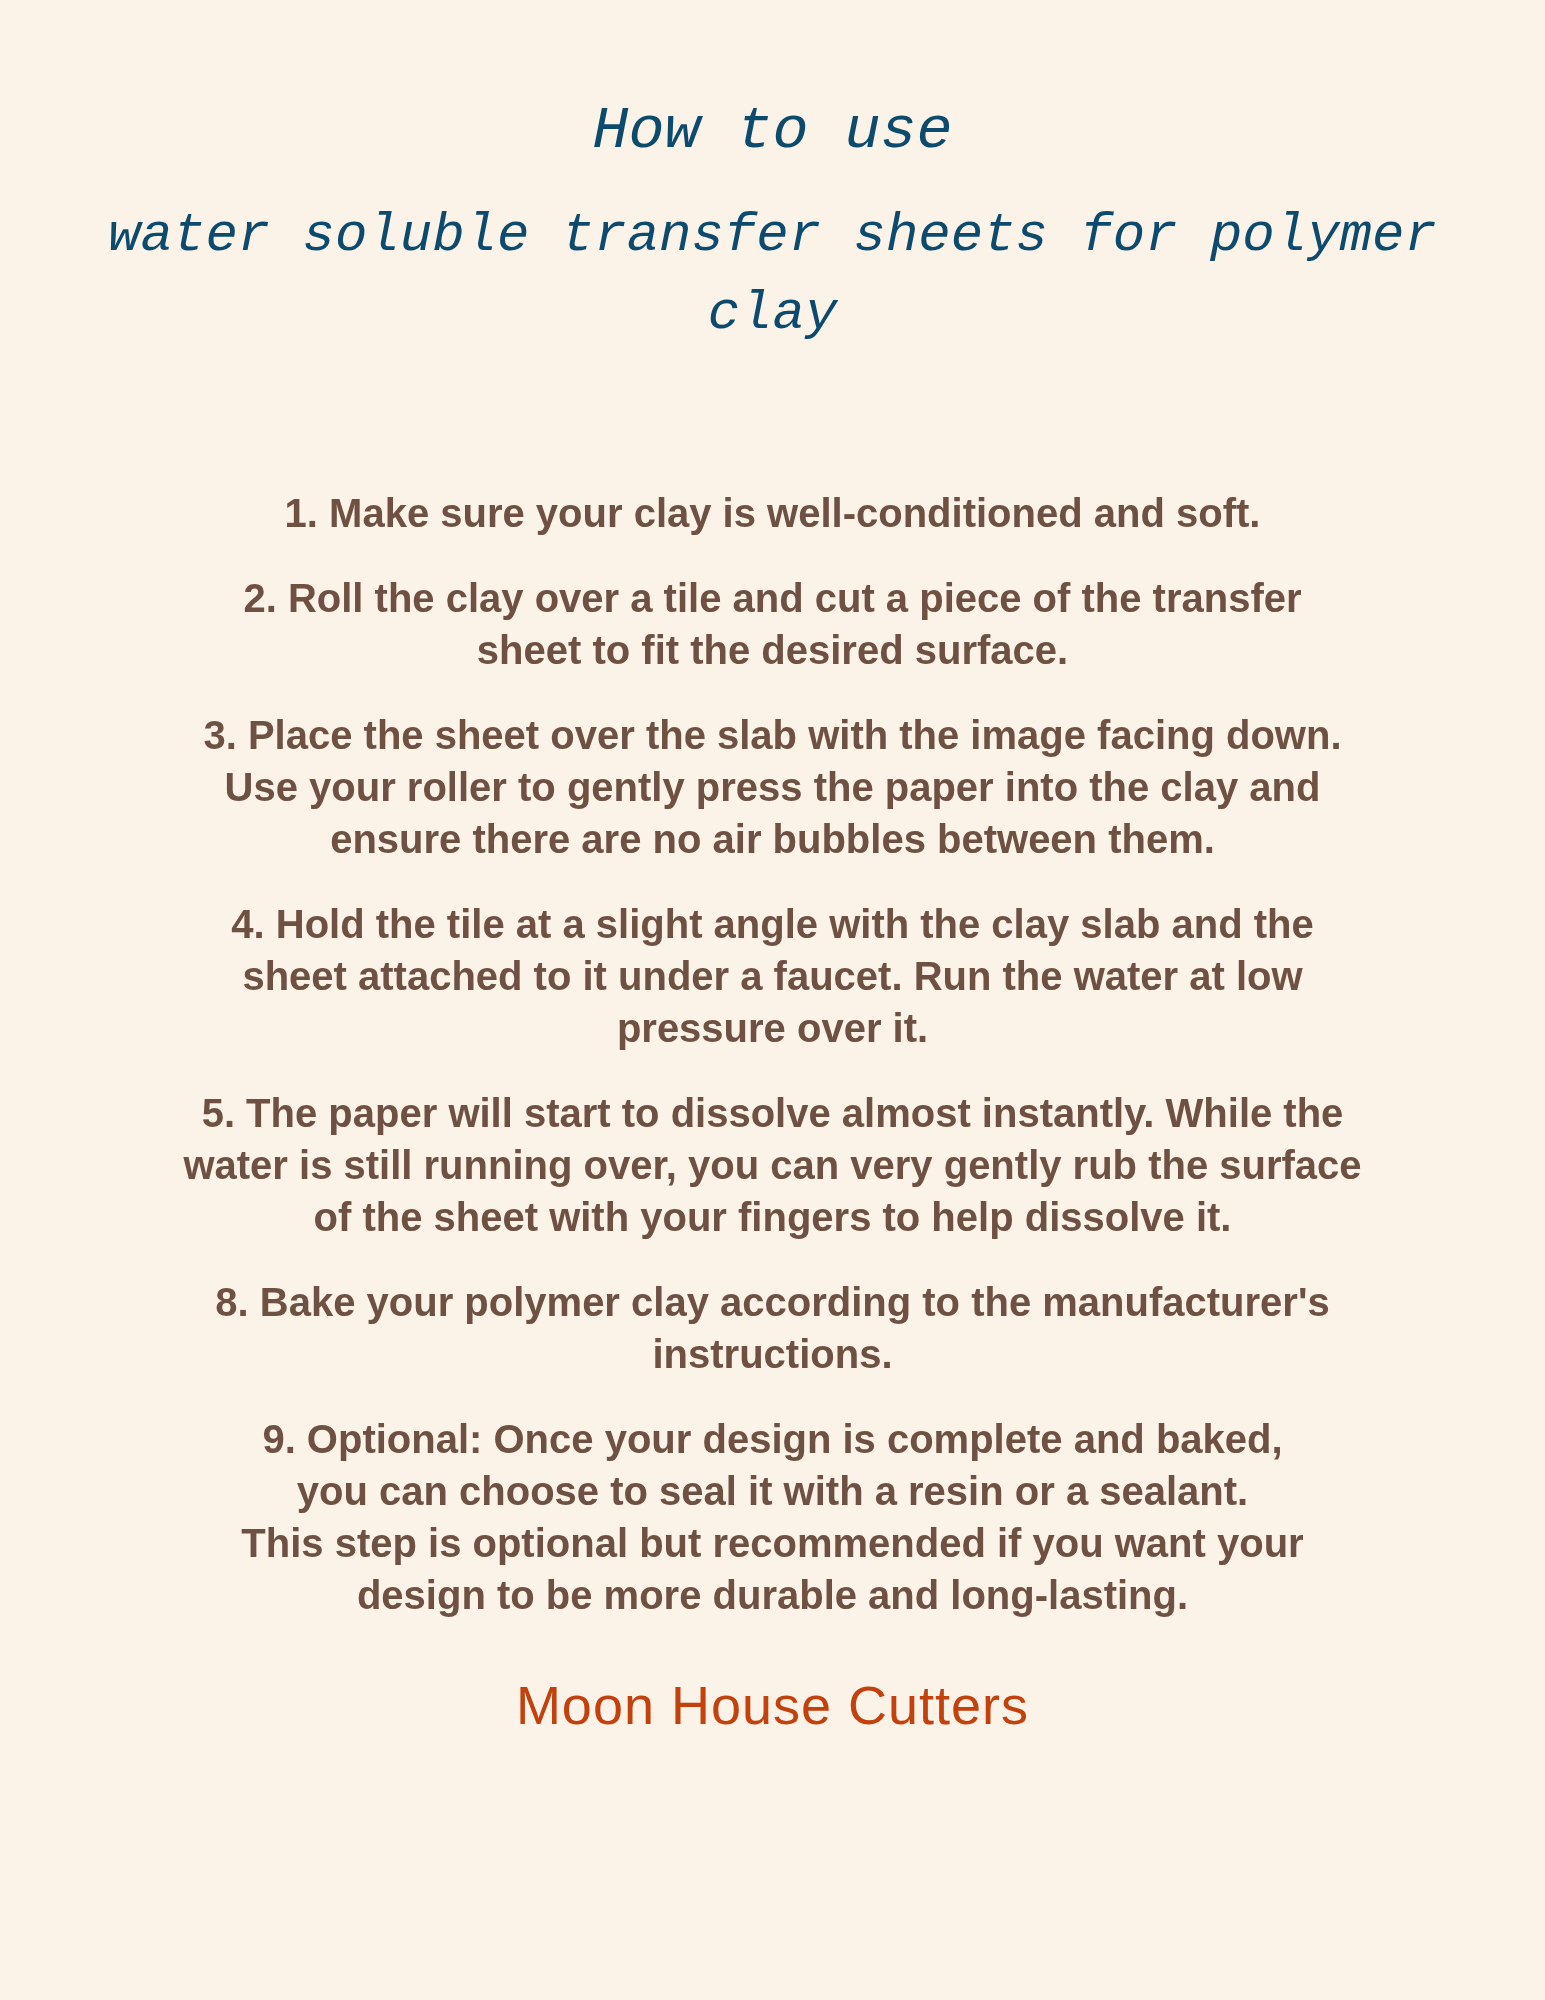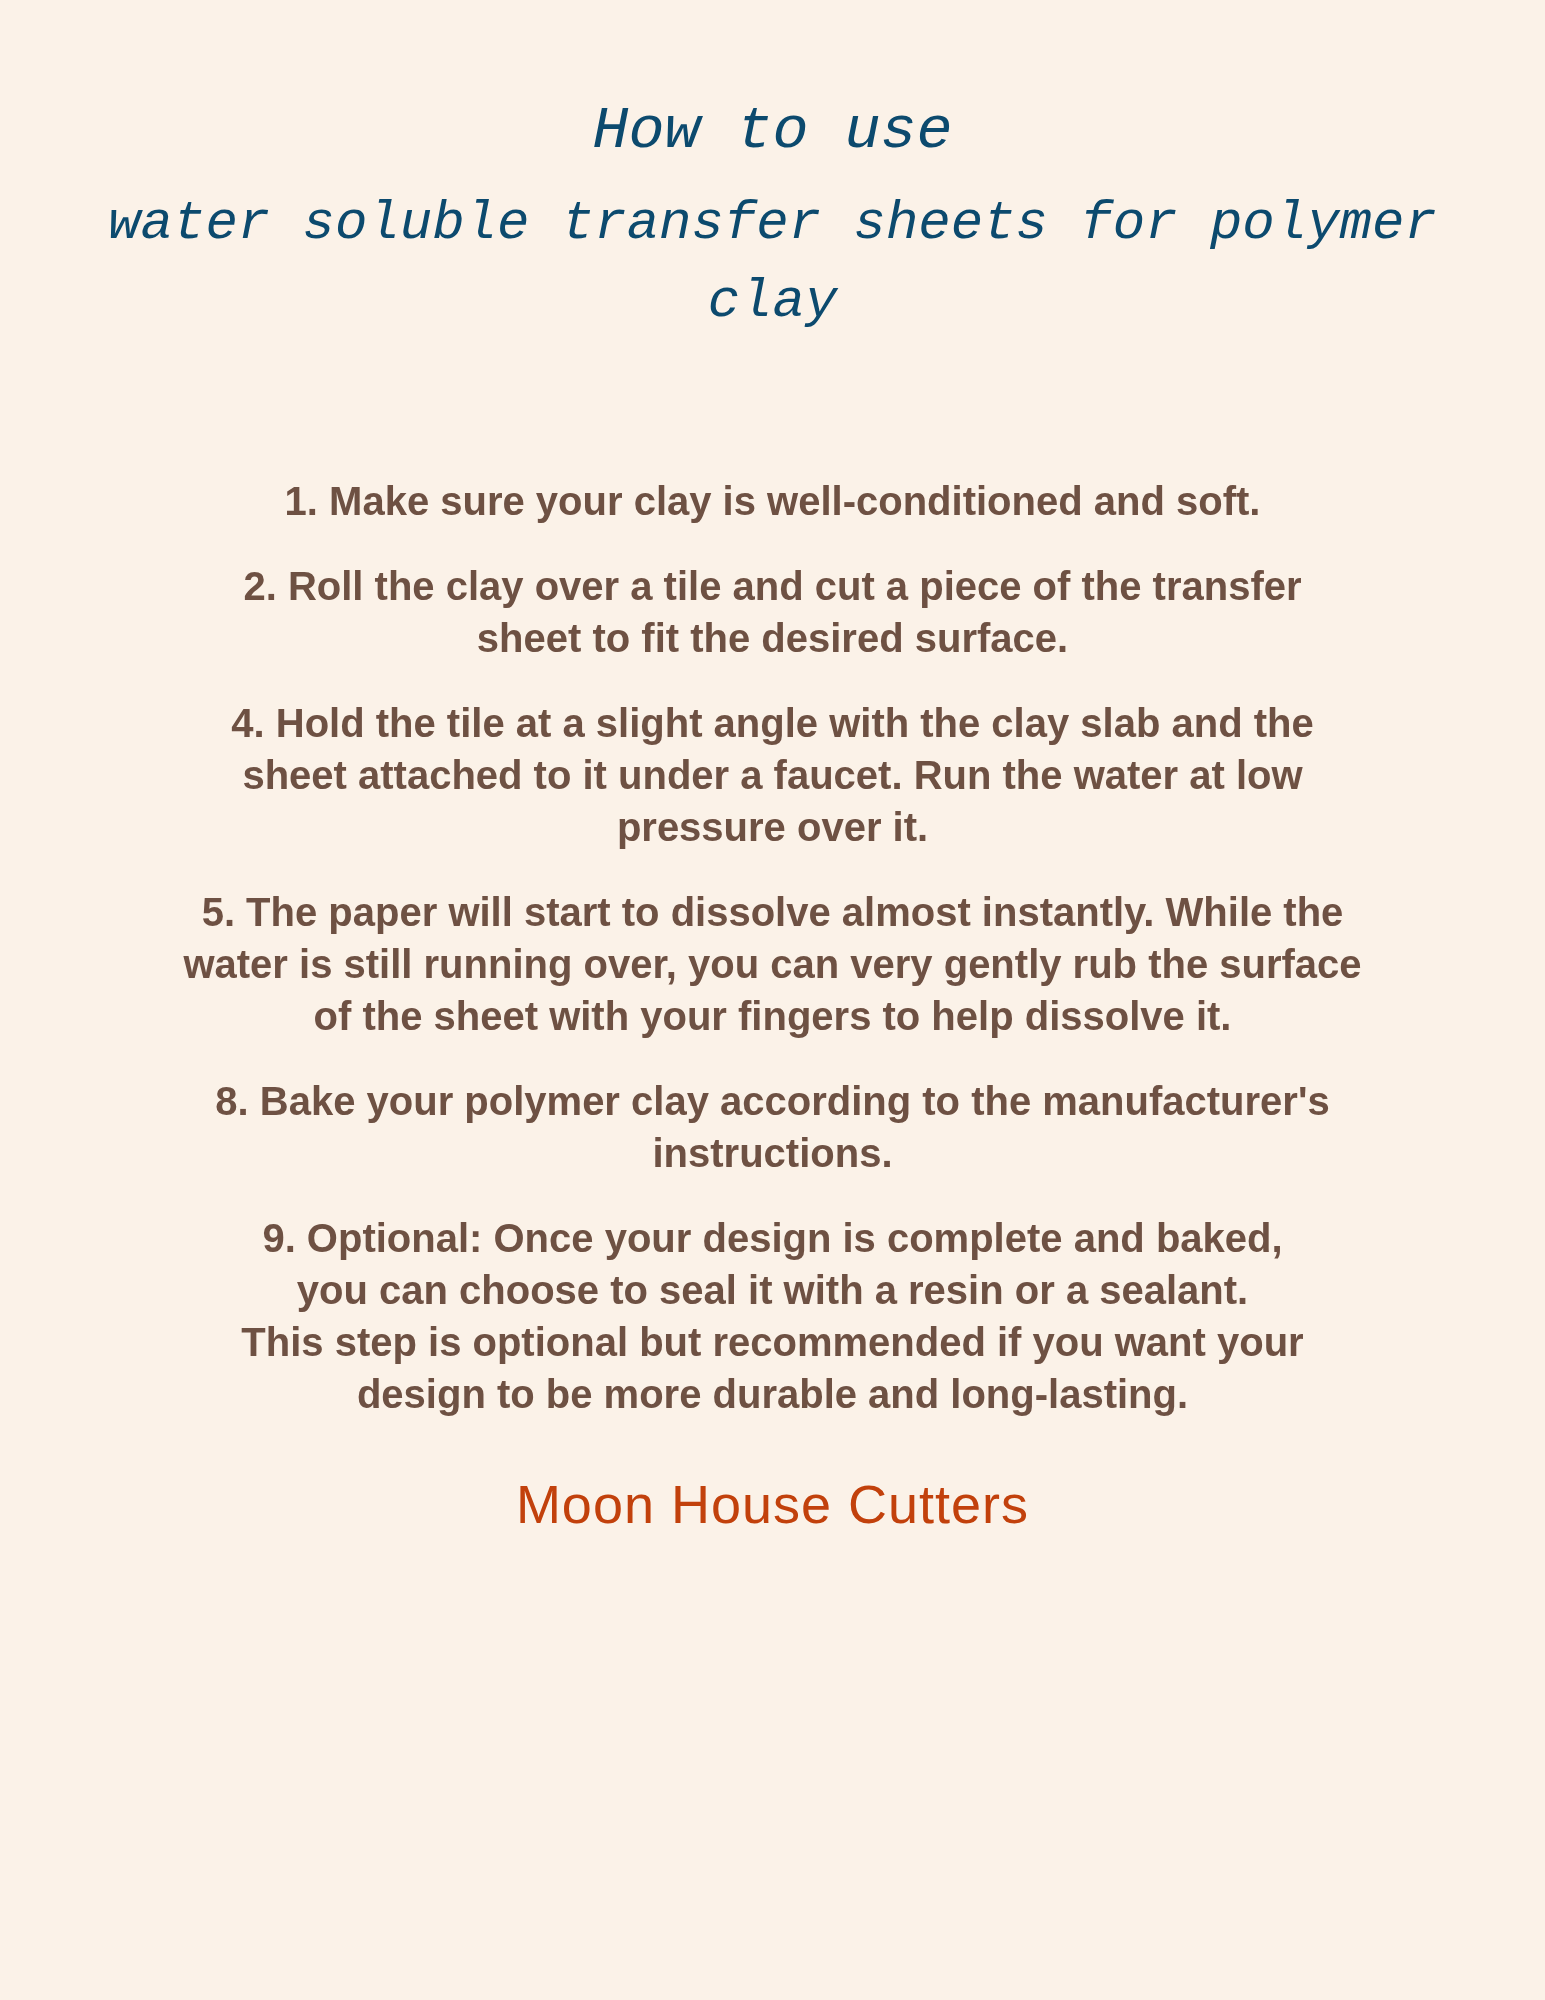--- a/index.html
+++ b/index.html
@@ -24,21 +24,21 @@
     color: #0c4a6e;
   }
   h1.title-script {
     font-size: 60px;
     line-height: 72px;
     margin: 95px 0 0 0;
   }
   h2.title-script {
     font-size: 54px;
     line-height: 78px;
-    margin: 18px 0 0 0;
+    margin: 30px 0 0 0;
   }
   .steps {
     margin-top: 134px;
   }
   .step {
     font-family: "Liberation Sans", sans-serif;
     font-size: 40px;
     line-height: 52px;
     color: #6E5143;
     margin: 0 0 33px 0;
@@ -60,20 +60,23 @@
 <main class="sheet">
 
   <h1 class="title-script">How to use</h1>
 
   <h2 class="title-script">water soluble transfer sheets for polymer clay</h2>
 
   <section class="steps">
     <p class="step">1. Make sure your clay is well-conditioned and soft.</p>
     <p class="step">2. Roll the clay over a tile and cut a piece of the transfer
 sheet to fit the desired surface.</p>
+    <p class="step">3. Place the sheet over the slab with the image facing down.
+Use your roller to gently press the paper into the clay and
+ensure there are no air bubbles between them.</p>
     <p class="step">4. Hold the tile at a slight angle with the clay slab and the
 sheet attached to it under a faucet. Run the water at low
 pressure over it.</p>
     <p class="step">5. The paper will start to dissolve almost instantly. While the
 water is still running over, you can very gently rub the surface
 of the sheet with your fingers to help dissolve it.</p>
     <p class="step">8. Bake your polymer clay according to the manufacturer's
 instructions.</p>
     <p class="step">9. Optional: Once your design is complete and baked,
 you can choose to seal it with a resin or a sealant.

